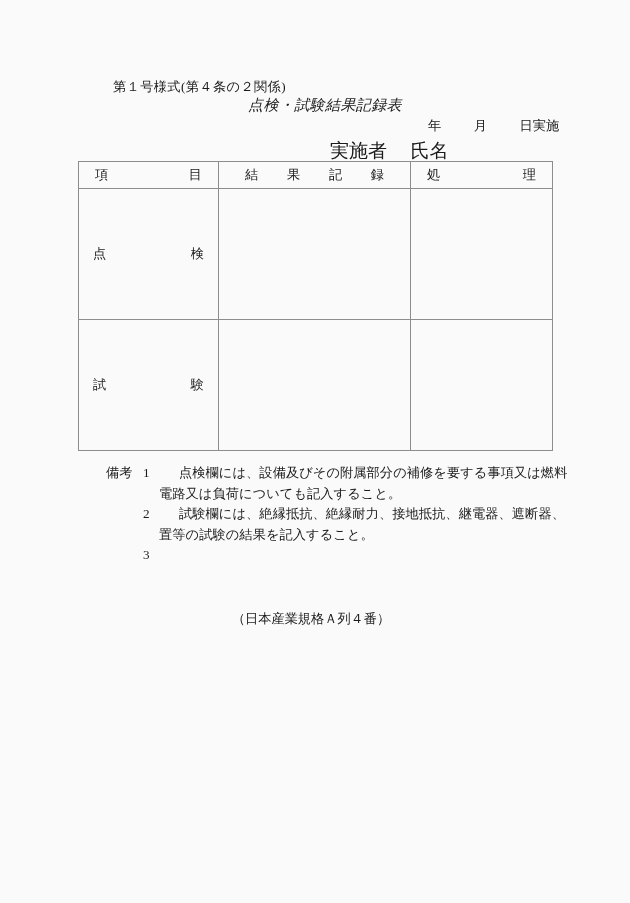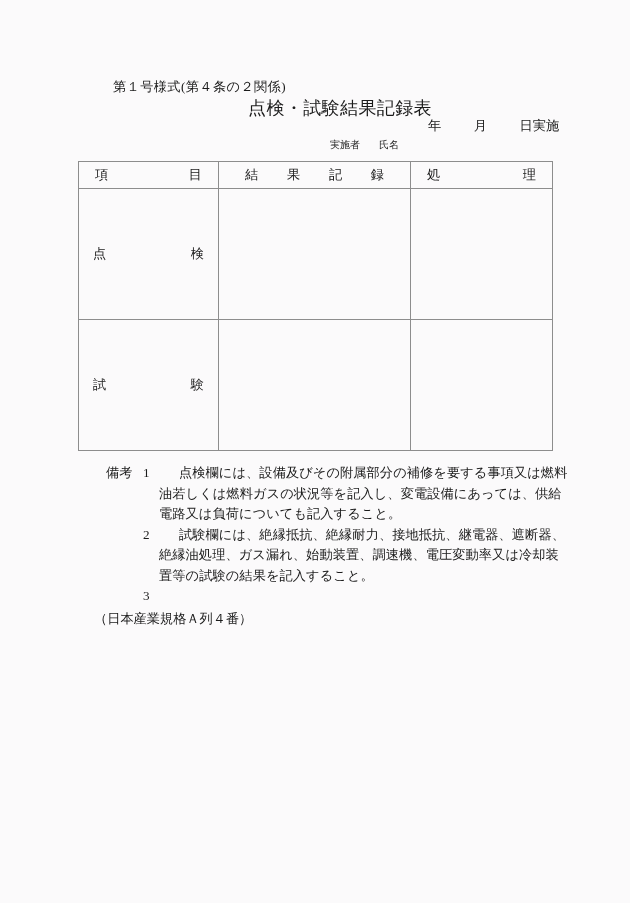--- a/index.html
+++ b/index.html
@@ -26,41 +26,42 @@
     left: 113px;
     top: 78px;
     font-size: 13.2px;
     letter-spacing: 0.4px;
     white-space: nowrap;
   }
   .doc-title {
     position: absolute;
     left: 248px;
     top: 96px;
-    font-size: 18px;
+    font-size: 15px;
     letter-spacing: 0.4px;
     white-space: nowrap;
+    font-style: italic;
   }
   .date-line {
     position: absolute;
     left: 428px;
     top: 117px;
     font-size: 13.2px;
     white-space: nowrap;
     font-family: Liberation Serif, serif;
   }
   .date-line .gap {
     display: inline-block;
     width: 26px;
   }
   .performer-line {
     position: absolute;
     left: 330px;
     top: 138px;
-    font-size: 10px;
+    font-size: 19px;
     white-space: nowrap;
   }
   .performer-line .gap {
     display: inline-block;
     width: 14px;
   }
 
   
   .record-table {
     position: absolute;
@@ -128,24 +129,24 @@
     text-indent: 13px;
     letter-spacing: 0.1px;
   }
   .note-body .cont {
     display: block;
     text-indent: 0;
     margin-left: -7px;
   }
   .footer-note {
     position: absolute;
-    left: 94px;
+    left: 74px;
     top: 610px;
     width: 474px;
-    text-align: left;
+    text-align: center;
     font-size: 13.2px;
     white-space: nowrap;
   }
 </style>
 </head>
 <body>
 
 <div class="page">
 
   <div class="form-no">第１号様式(第４条の２関係)</div>
@@ -220,31 +221,29 @@
     </tbody>
   </table>
 
   <div class="notes">
 
     <div class="note-row">
       <span class="note-lead">備考</span>
       <span class="note-num">1</span>
       <span class="note-body">
         <span>点検欄には、設備及びその附属部分の補修を要する事項又は燃料</span>
-        <span class="cont">油若しくは燃料ガスの状況等を記入し、変電設備にあっては、供給</span>
         <span class="cont">電路又は負荷についても記入すること。</span>
       </span>
     </div>
 
     <div class="note-row">
       <span class="note-lead"></span>
       <span class="note-num">2</span>
       <span class="note-body">
         <span>試験欄には、絶縁抵抗、絶縁耐力、接地抵抗、継電器、遮断器、</span>
-        <span class="cont">絶縁油処理、ガス漏れ、始動装置、調速機、電圧変動率又は冷却装</span>
         <span class="cont">置等の試験の結果を記入すること。</span>
       </span>
     </div>
 
     <div class="note-row">
       <span class="note-lead"></span>
       <span class="note-num">3</span>
     </div>
 
   </div>

